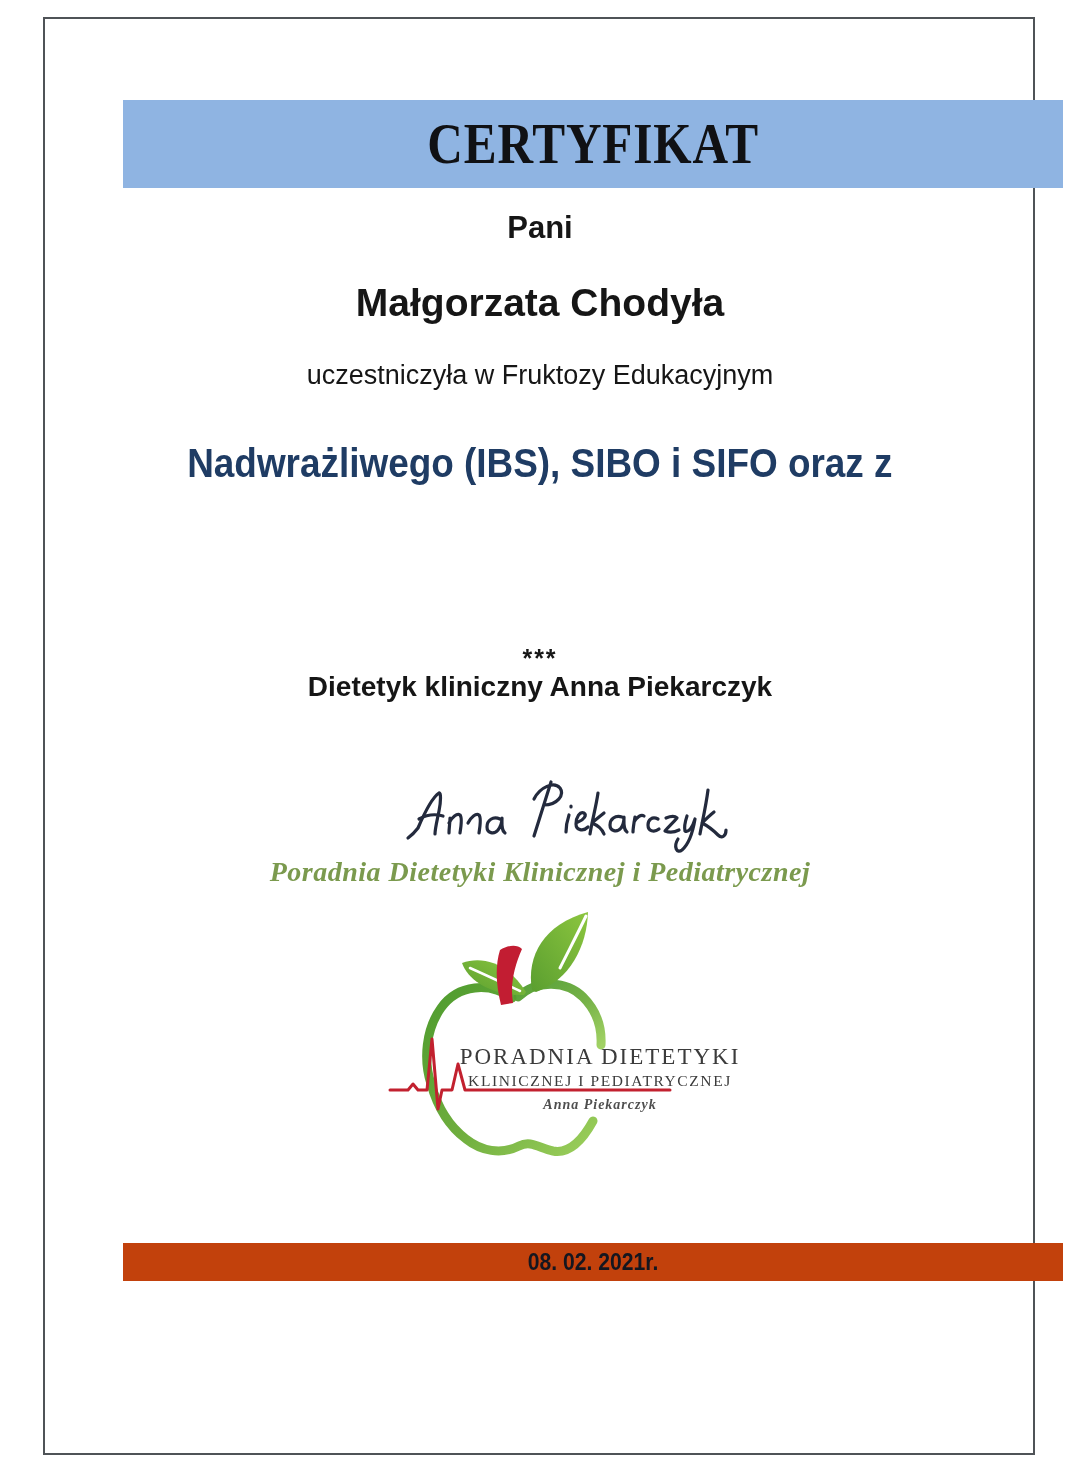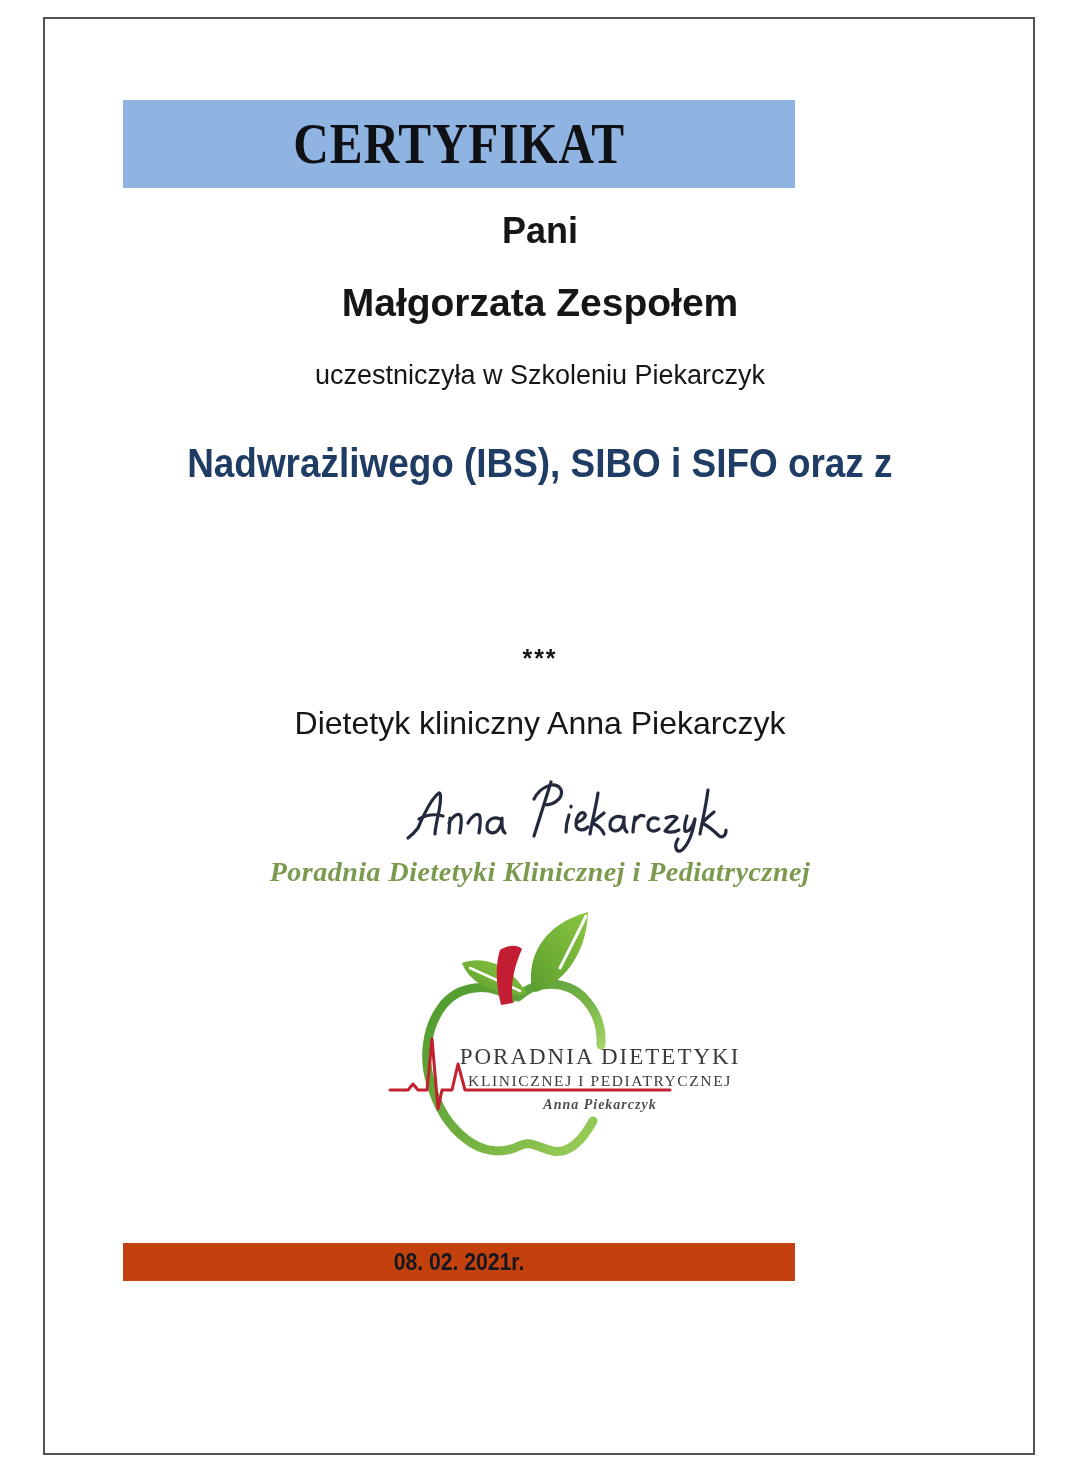--- a/index.html
+++ b/index.html
@@ -9,21 +9,21 @@
     background:#ffffff;
     font-family:"Liberation Sans", sans-serif;
     overflow:hidden;
   }
   .border-frame{
     position:absolute;left:43px;top:17px;width:992px;height:1438px;
     border:2px solid #4f5357;
     box-sizing:border-box;
   }
   .banner{
-    position:absolute;left:123px;width:672px;
+    position:absolute;left:123px;width:940px;
     text-align:center;
   }
   .header-banner{
     top:100px;height:88px;line-height:88px;
     background:#8fb4e2;
   }
   .header-banner .banner-text{
     display:inline-block;
     font-family:"Liberation Serif", serif;
     font-weight:700;font-size:58px;color:#101114;
@@ -35,33 +35,33 @@
     background:#c2410c;
   }
   .date-banner .banner-text{
     display:inline-block;
     font-weight:700;font-size:23px;color:#15161f;
     transform:scaleX(0.92);transform-origin:center;
   }
   .center-line{
     position:absolute;left:0;width:1080px;text-align:center;color:#161616;
   }
-  .salutation{top:210px;font-size:36px;font-weight:700;}
+  .salutation{top:210px;font-size:31px;font-weight:700;}
   .recipient-name{top:281px;font-size:39px;font-weight:700;}
   .participation{top:360px;font-size:27px;font-weight:400;}
   .course-title{top:428px;}
   .course-line{
     height:70px;line-height:70px;
     font-size:41px;font-weight:700;color:#1f3c64;
   }
   .course-line span{
     display:inline-block;transform:scaleX(0.9);transform-origin:center;
   }
   .separator{top:644px;font-size:25px;font-weight:700;letter-spacing:2px;}
-  .trainer-line{top:705px;font-size:32px;font-weight:400;}
+  .trainer-line{top:671px;font-size:28px;font-weight:700;}
   .signature-svg{position:absolute;left:388px;top:766px;}
   .clinic-line{
     top:856px;
     font-family:"Liberation Serif", serif;
     font-style:italic;font-weight:700;
     font-size:28px;color:#7b9a4e;letter-spacing:0.5px;
   }
   .logo-svg{position:absolute;left:330px;top:898px;}
   .logo-text-1{
     font-family:"Liberation Serif", serif;
@@ -83,23 +83,23 @@
 <div class="page">
 
   <div class="border-frame"></div>
 
   <div class="banner header-banner">
     <span class="banner-text">CERTYFIKAT</span>
   </div>
 
   <div class="center-line salutation">Pani</div>
 
-  <div class="center-line recipient-name">Małgorzata Zespołem</div>
+  <div class="center-line recipient-name">Małgorzata Chodyła</div>
 
-  <div class="center-line participation">uczestniczyła w Szkoleniu Piekarczyk</div>
+  <div class="center-line participation">uczestniczyła w Fruktozy Edukacyjnym</div>
 
   <div class="center-line course-title">
     <div class="course-line"><span>Nadwrażliwego (IBS), SIBO i SIFO oraz z</span></div>
   </div>
 
   <div class="center-line separator">***</div>
 
   <div class="center-line trainer-line">Dietetyk kliniczny Anna Piekarczyk</div>
 
   <svg class="signature-svg" width="340" height="95" viewBox="0 0 340 95">

